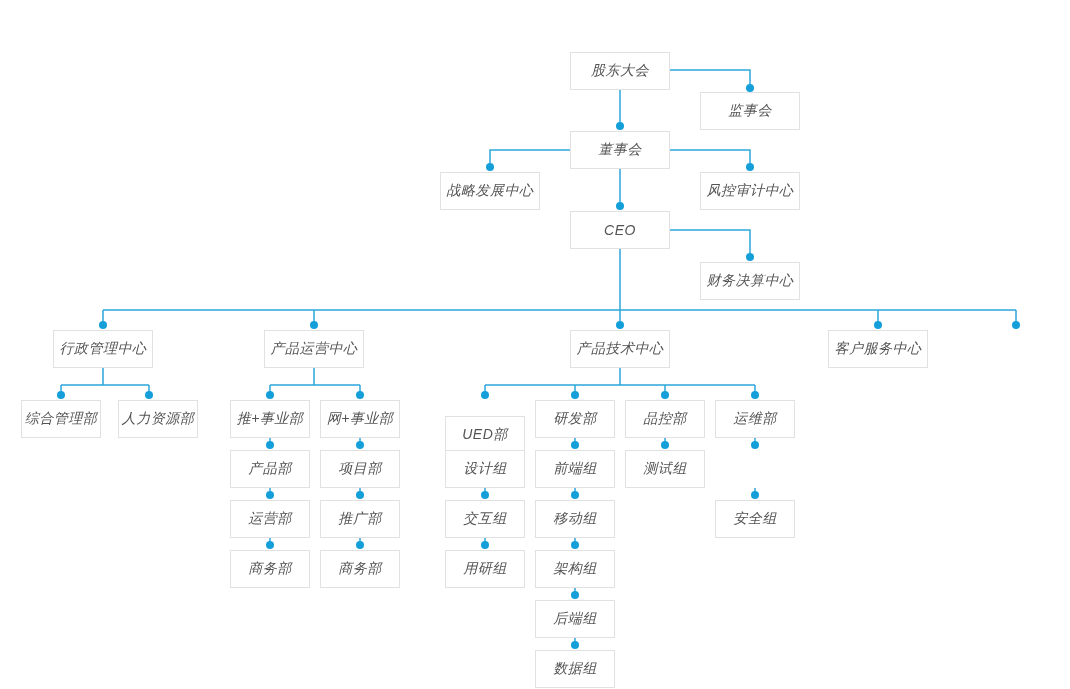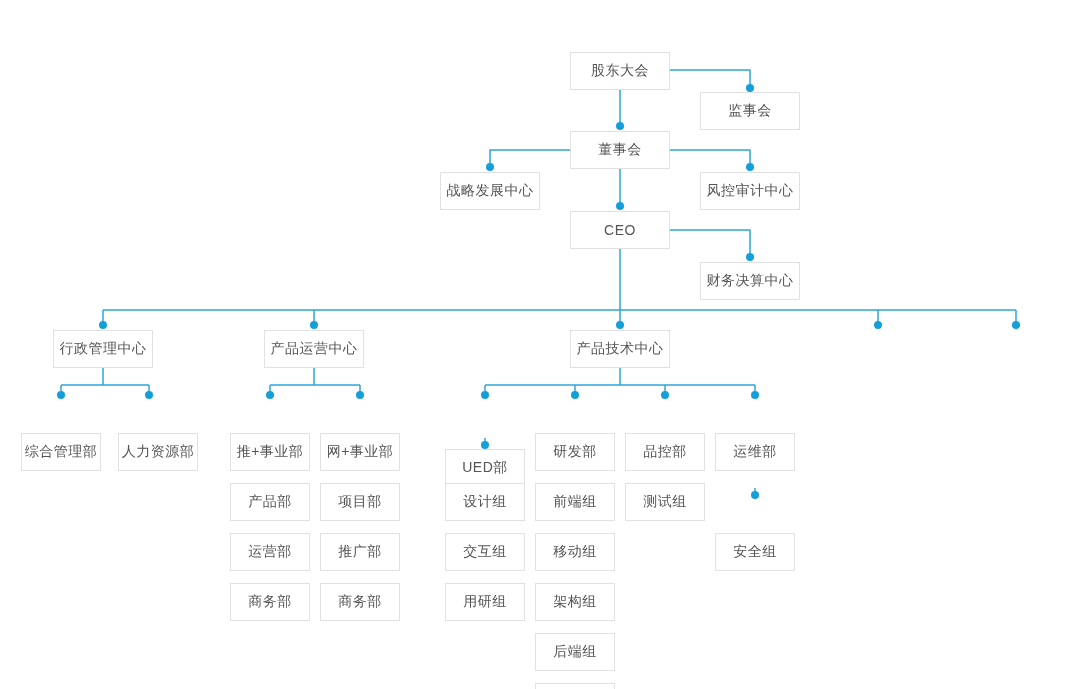--- a/index.html
+++ b/index.html
@@ -11,36 +11,36 @@
     --node-text:#545454;
     --page-background:#ffffff;
   }
   html,body{margin:0;padding:0;}
   body{
     width:1070px;height:689px;
     background:var(--page-background);
     font-family:"Liberation Sans","DejaVu Sans",sans-serif;
     overflow:hidden;
   }
-  .chart{position:relative;width:1070px;height:678px;}
+  .chart{position:relative;width:1070px;height:678px;font-style:italic;}
   .chart svg{position:absolute;left:0;top:0;}
   .node{
     position:absolute;
     height:38px;
     box-sizing:border-box;
     border:1px solid var(--node-border);
     background:var(--node-background);
     color:var(--node-text);
     font-size:14px;
     display:flex;align-items:center;justify-content:center;
     white-space:nowrap;
     letter-spacing:0.5px;
   }
   .w100{width:100px;}
-  .w80{width:80px;margin-top:33px;}
+  .w80{width:80px;}
 </style>
 </head>
 <body>
 
 <div class="chart">
 
   <svg width="1070" height="689" viewBox="0 0 1070 689">
     <g stroke="var(--connector-line)" stroke-width="1.5" fill="none">
       <path d="M670 70 H750 V88"></path>
       <path d="M620 90 V126"></path>
@@ -105,20 +105,21 @@
   <div class="node w100" style="left:700px;top:92px">监事会</div>
   <div class="node w100" style="left:570px;top:131px">董事会</div>
   <div class="node w100" style="left:440px;top:172px">战略发展中心</div>
   <div class="node w100" style="left:700px;top:172px">风控审计中心</div>
   <div class="node w100" style="left:570px;top:211px">CEO</div>
   <div class="node w100" style="left:53px;top:330px">行政管理中心</div>
 
   <div class="node w100" style="left:700px;top:262px">财务决算中心</div>
   <div class="node w100" style="left:264px;top:330px">产品运营中心</div>
   <div class="node w100" style="left:570px;top:330px">产品技术中心</div>
+  <div class="node w100" style="left:828px;top:330px">客户服务中心</div>
 
   <div class="node w80" style="left:21px;top:400px">综合管理部</div>
   <div class="node w80" style="left:118px;top:400px">人力资源部</div>
 
   <div class="node w80" style="left:230px;top:400px">推+事业部</div>
   <div class="node w80" style="left:320px;top:400px">网+事业部</div>
   <div class="node w80" style="left:230px;top:450px">产品部</div>
   <div class="node w80" style="left:320px;top:450px">项目部</div>
   <div class="node w80" style="left:230px;top:500px">运营部</div>
   <div class="node w80" style="left:320px;top:500px">推广部</div>

